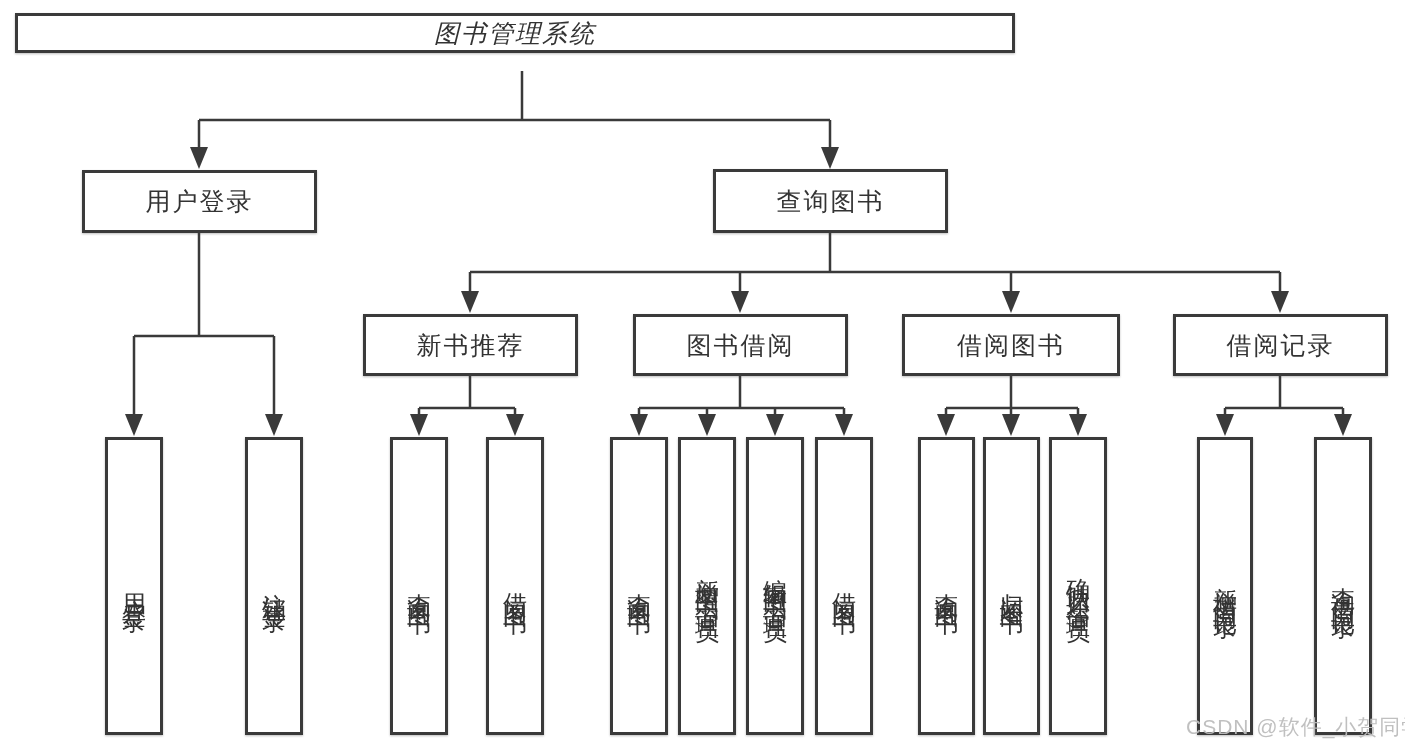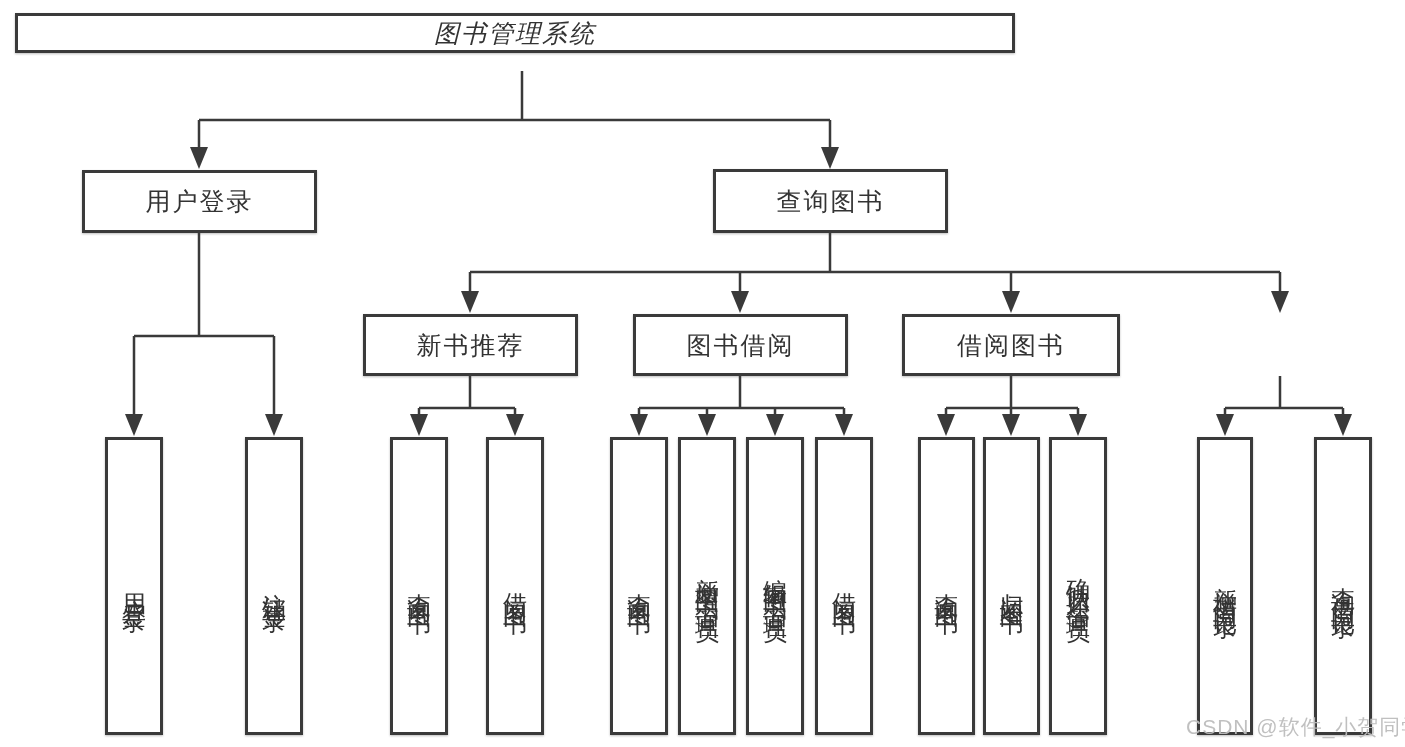--- a/index.html
+++ b/index.html
@@ -104,20 +104,21 @@
   </svg>
 
   <div class="node h-node" style="left:15px; top:13px; width:1000px; height:40px;font-style:italic;">图书管理系统</div>
 
   <div class="node h-node" style="left:82px; top:170px; width:235px; height:63px;">用户登录</div>
   <div class="node h-node" style="left:713px; top:169px; width:235px; height:64px;">查询图书</div>
 
   <div class="node h-node" style="left:633px; top:314px; width:215px; height:62px;">图书借阅</div>
   <div class="node h-node" style="left:363px; top:314px; width:215px; height:62px;">新书推荐</div>
   <div class="node h-node" style="left:902px; top:314px; width:218px; height:62px;">借阅图书</div>
+  <div class="node h-node" style="left:1173px; top:314px; width:215px; height:62px;">借阅记录</div>
 
   <div class="node v-node" style="left:105px; width:58px;">用户登录</div>
   <div class="node v-node" style="left:245px; width:58px;">注销登录</div>
 
   <div class="node v-node" style="left:390px; width:58px;">查询图书</div>
   <div class="node v-node" style="left:486px; width:58px;">借阅图书</div>
 
   <div class="node v-node" style="left:610px; width:58px;">查询图书</div>
   <div class="node v-node" style="left:678px; width:58px;">新增图书（管理员）</div>
   <div class="node v-node" style="left:746px; width:58px;">编辑图书（管理员）</div>

